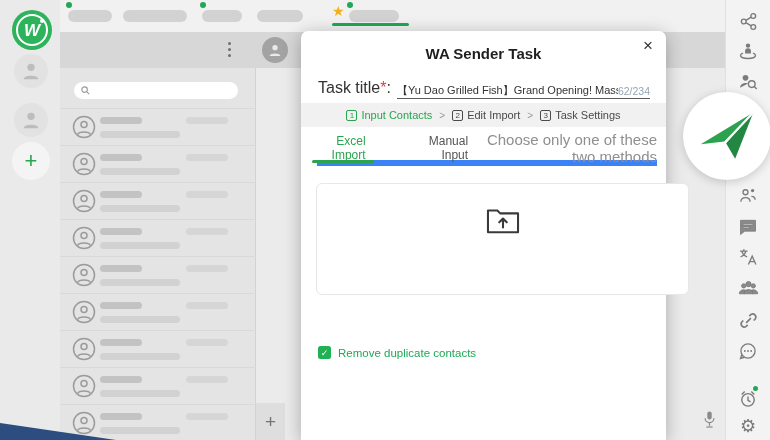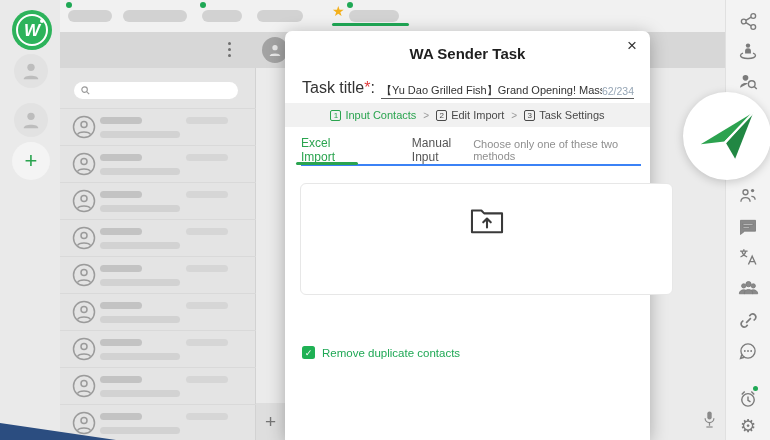--- a/index.html
+++ b/index.html
@@ -60,21 +60,21 @@
           justify-content:center; cursor:pointer; color:#7b7b7b; }
   .side-icon svg { stroke:#7b7b7b; }
   .gear-glyph { font-size:18px; line-height:1; color:#7b7b7b; }
   .clock-dot { position:absolute; right:1px; top:-2px; width:5px; height:5px; border-radius:50%; background:#1fa855; }
 
   
   .wedge { position:absolute; left:0; top:423px; width:116px; height:17px; background:#2b4d80;
           clip-path:polygon(0 0, 100% 100%, 0 100%); z-index:6; }
 
   
-  .modal { position:absolute; left:285px; top:31px; width:365px; height:409px; background:#fff;
+  .modal { position:absolute; left:301px; top:31px; width:365px; height:409px; background:#fff;
           border-radius:7px 7px 0 0; box-shadow:0 3px 18px rgba(0,0,0,.28); z-index:20; }
   .modal-title { position:absolute; left:0; top:14px; width:100%; text-align:center;
           font-size:15px; font-weight:bold; color:#1f1f1f; }
   .modal-close { position:absolute; right:13px; top:6px; font-size:17px; color:#333; cursor:pointer; line-height:1; }
   .task-row { position:absolute; left:17px; right:16px; top:48px; display:flex; align-items:flex-end; }
   .task-label { font-size:16px; color:#333; padding-bottom:2px; white-space:nowrap; }
   .req { color:#e03b3b; }
   .task-input-wrap { flex:1; margin-left:6px; border-bottom:1.5px solid #5a5a5a;
           display:flex; align-items:flex-end; min-width:0; }
   .task-input { flex:1; border:none; outline:none; background:transparent; font-size:11px; color:#333;
@@ -82,27 +82,27 @@
   .task-counter { flex:none; font-size:10.5px; color:#95a5b5; padding-bottom:1px; }
   .steps { position:absolute; left:0; top:72px; width:100%; height:24px; background:#f1f1f1;
           display:flex; align-items:center; justify-content:center; gap:7px; font-size:11px; }
   .step { display:flex; align-items:center; gap:4px; color:#4a4a4a; cursor:pointer; }
   .step-num { width:11px; height:11px; border:1.2px solid #4a4a4a; border-radius:2px; font-size:8px;
           display:flex; align-items:center; justify-content:center; }
   .step.active { color:#2aa44f; }
   .step.active .step-num { border-color:#2aa44f; color:#2aa44f; }
   .step-sep { color:#999; font-size:10px; }
   .tabs { position:absolute; left:16px; right:9px; top:104px; height:31px; display:flex;
-          align-items:center; border-bottom:2px solid #3b82f6; }
+          align-items:center; border-bottom:6px solid #3b82f6;text-align:right; }
   .tab { font-size:12px; color:#555; cursor:pointer; }
   .tab.active { color:#2aa44f; position:relative; }
   .tab-underline { position:absolute; left:-5px; bottom:-1px; width:62px; height:3px;
           border-radius:2px; background:#2aa44f; }
   .tab + .tab { margin-left:52px; }
-  .tabs-note { margin-left:auto; font-size:11px; color:#8f8f8f; }
+  .tabs-note { margin-left:auto; font-size:15px; color:#8f8f8f; }
   .upload-box { position:absolute; left:15px; top:152px; width:373px; height:112px;
           border:1px solid #e7e7e7; border-radius:6px; background:#fff; cursor:pointer; }
   .upload-icon { position:absolute; left:50%; top:20px; transform:translateX(-50%); }
   .upload-text { position:absolute; left:0; top:68px; width:100%; text-align:center; font-size:11px; color:#333; }
   .upload-link { color:#4da3ea; text-decoration:underline; cursor:pointer; }
   .dedupe-row { position:absolute; left:17px; top:315px; display:flex; align-items:center; gap:7px; }
   .checkbox { width:13px; height:13px; border-radius:2.5px; background:#1fb154; color:#fff; font-size:9px;
           display:flex; align-items:center; justify-content:center; cursor:pointer; }
   .dedupe-label { font-size:11.5px; color:#1fa855; }
 

